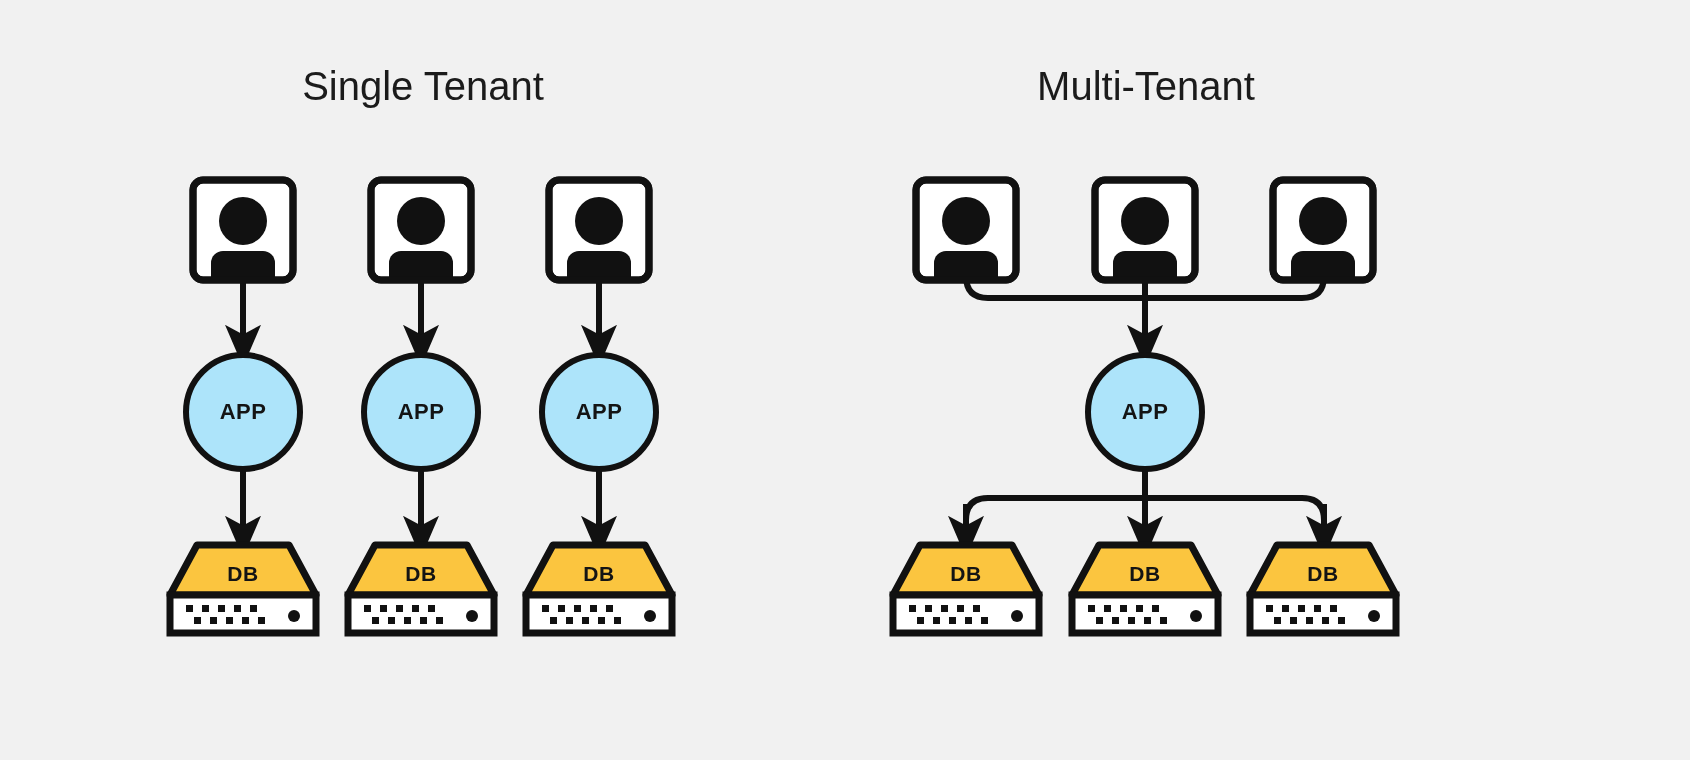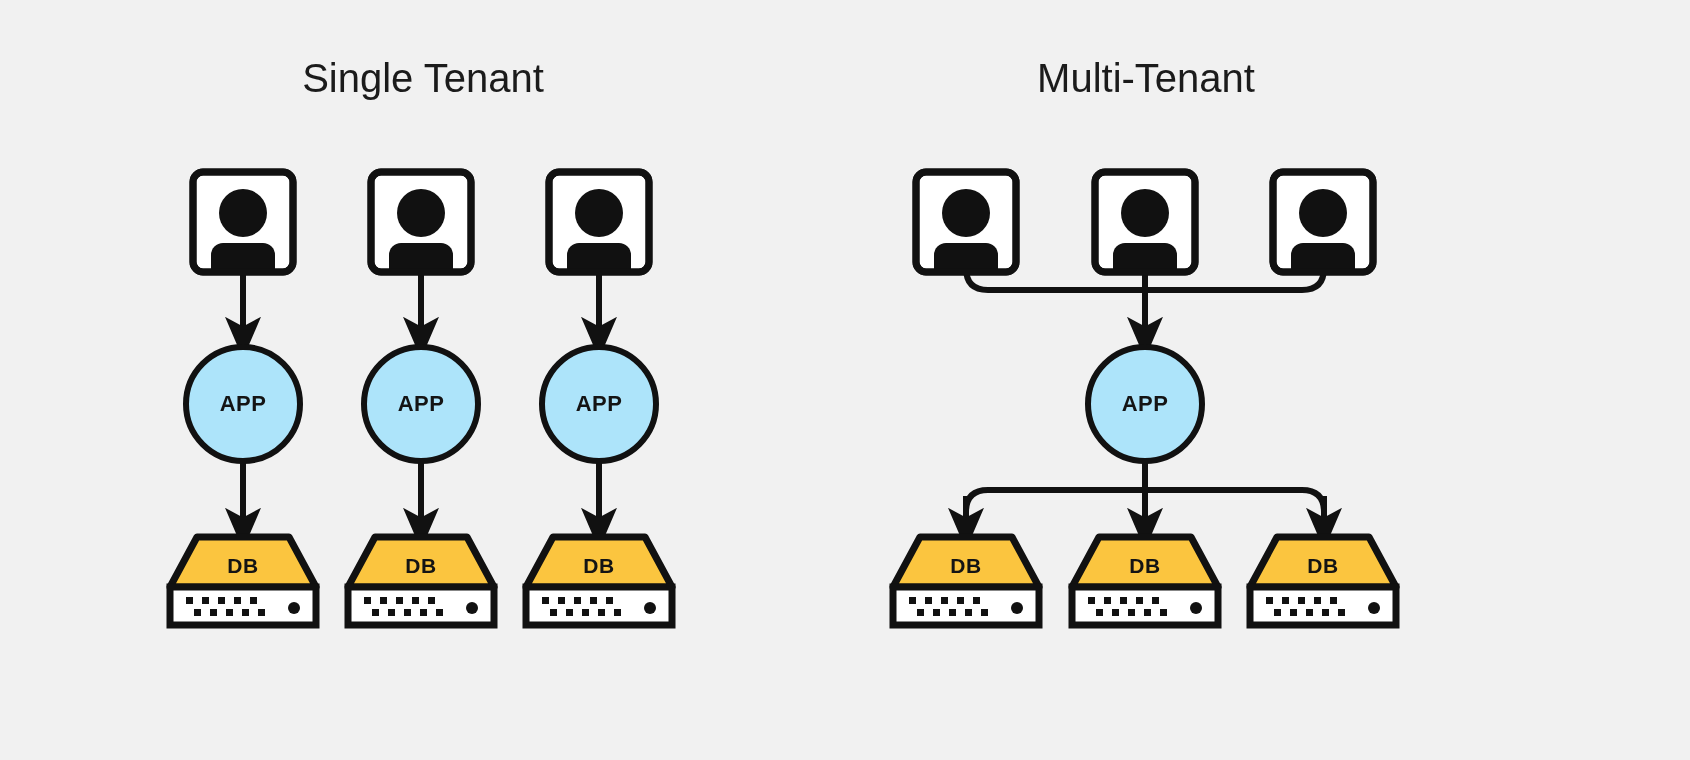--- a/index.html
+++ b/index.html
@@ -4,21 +4,21 @@
 <title>Single Tenant vs Multi-Tenant</title>
 <style>
   html,body{margin:0;padding:0;}
   body{
     width:1690px;height:760px;
     background:#f1f1f1;
     font-family:"Liberation Sans","DejaVu Sans",sans-serif;
     overflow:hidden;
     position:relative;
   }
-  #stage{position:absolute;left:0;top:0;width:1690px;height:536px;}
+  #stage{position:absolute;left:0;top:8px;width:1690px;height:536px;}
   svg.diagram{display:block;width:1690px;height:760px;}
   .title-text{
     font-family:"Liberation Sans","DejaVu Sans",sans-serif;
     font-size:40px;
     font-weight:400;
     fill:#1b1b1b;
     text-anchor:middle;
   }
   .node-label{
     font-family:"Liberation Sans","DejaVu Sans",sans-serif;

